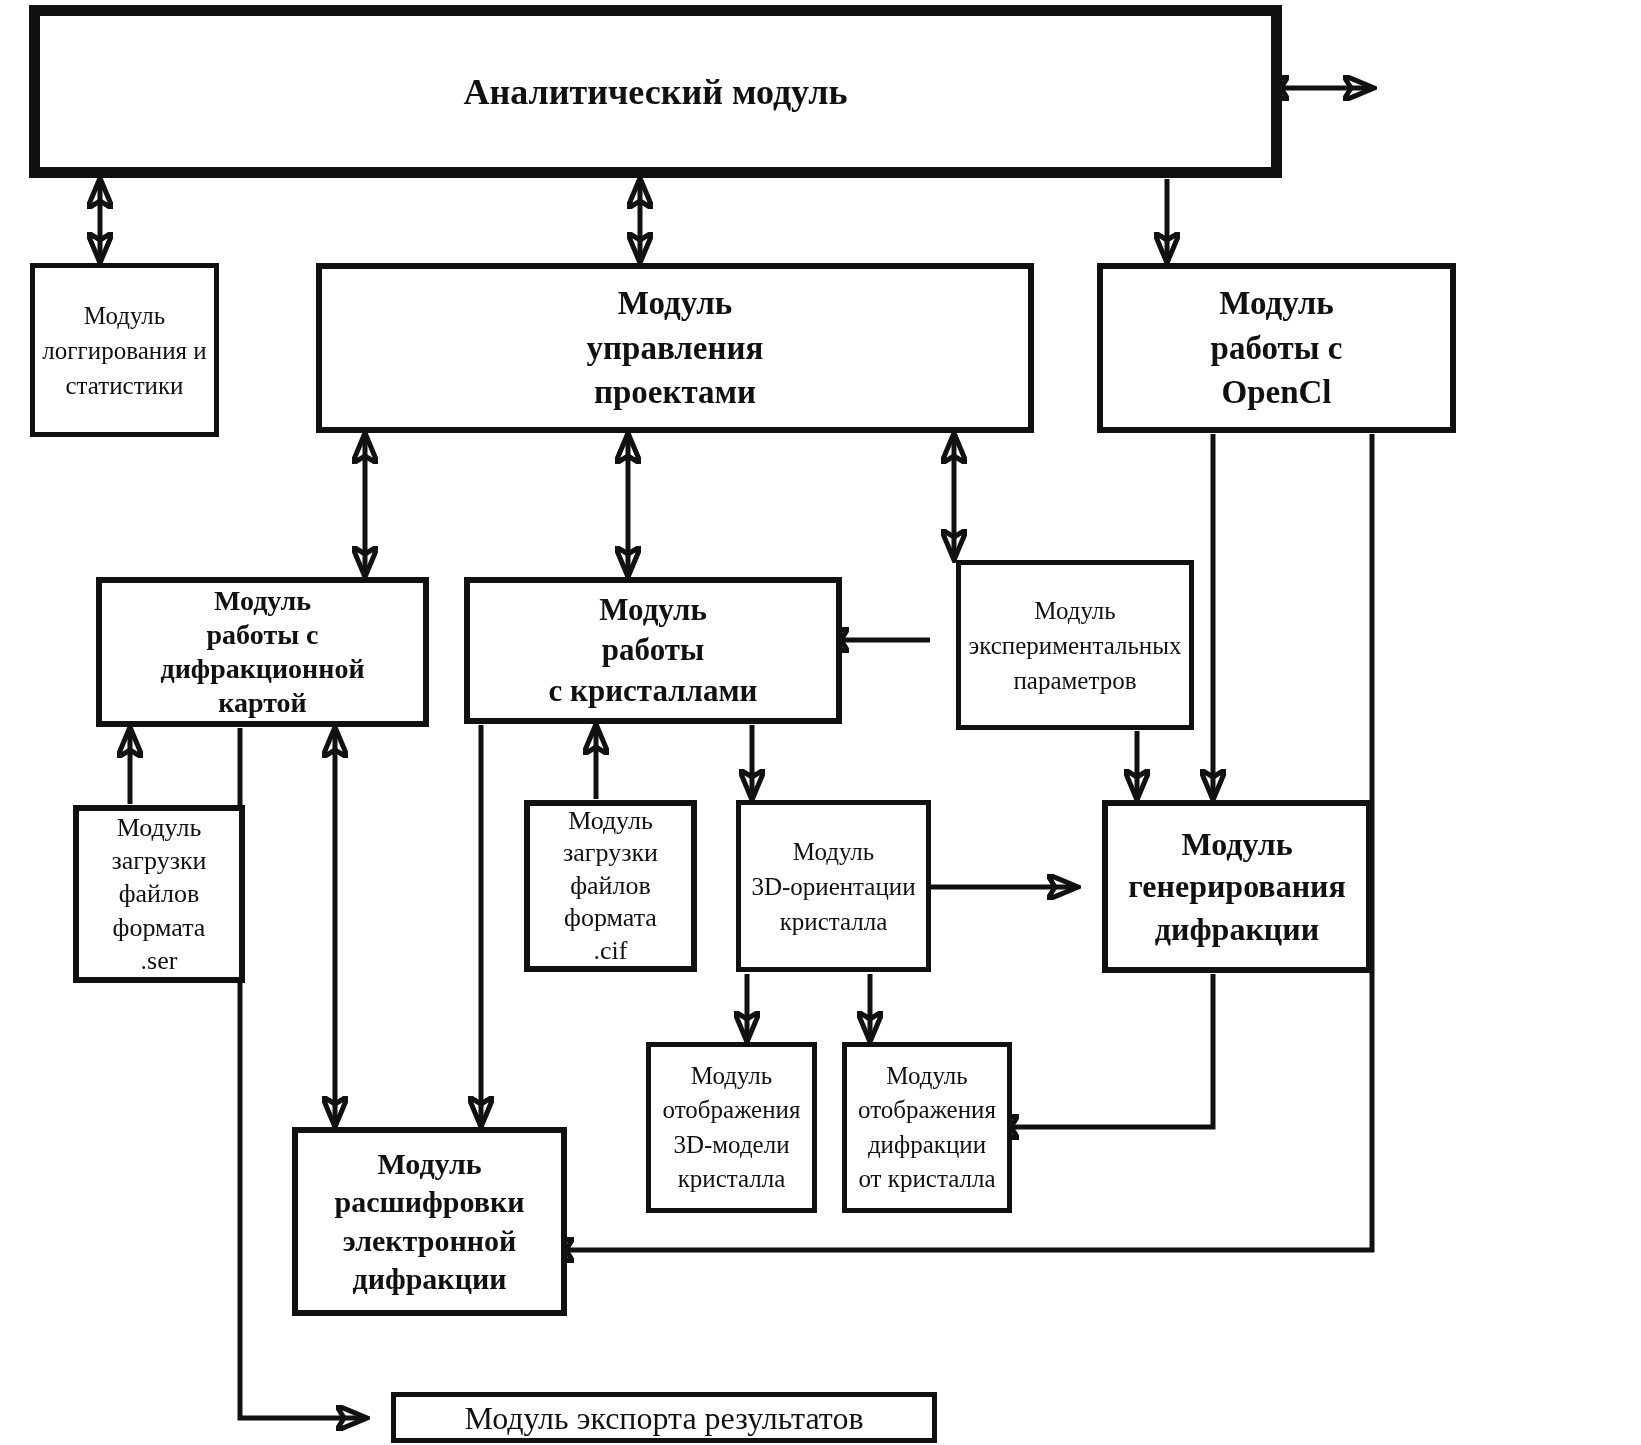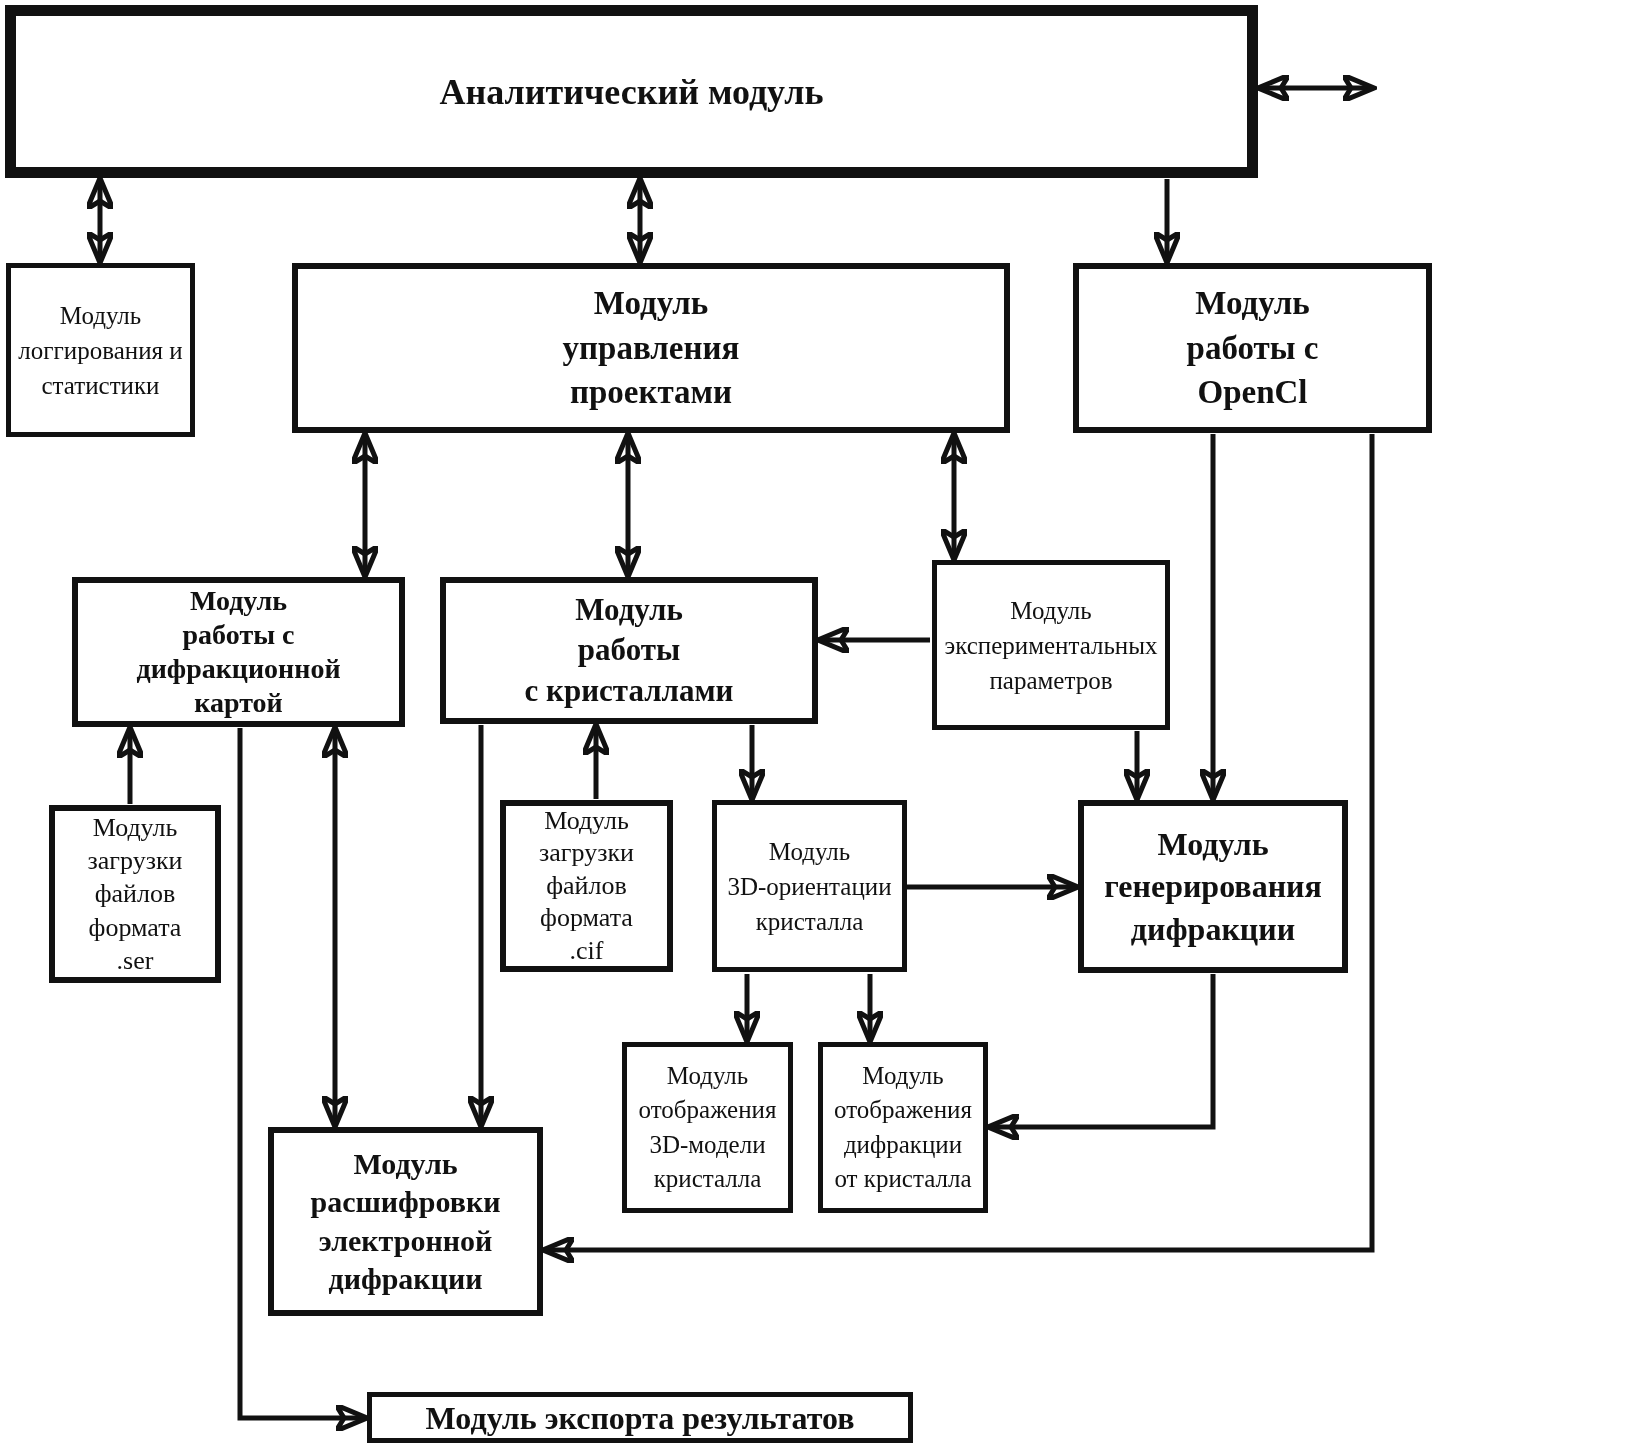--- a/index.html
+++ b/index.html
@@ -13,39 +13,40 @@
   }
   .edges{position:absolute;left:0;top:0;width:1641px;height:1445px;}
   .edges path{stroke:#111111;stroke-width:5;fill:none;}
   .node{
     position:absolute;
     box-sizing:border-box;
     background:#ffffff;
     border:5px solid #111111;
     display:flex;align-items:center;justify-content:center;
     text-align:center;
+    margin-left:24px;
   }
   .node span{white-space:pre-line;display:block;}
   
   .n-analytical{left:5px;top:5px;width:1253px;height:173px;border-width:11px;font-size:36px;font-weight:bold;}
   .n-experimental{left:1374px;top:8px;width:264px;height:167px;border-width:8px;font-size:26px;line-height:1.35;}
   .n-logging{left:6px;top:263px;width:189px;height:174px;font-size:25px;line-height:1.4;}
   .n-projects{left:292px;top:263px;width:718px;height:170px;border-width:6px;font-size:33px;font-weight:bold;line-height:1.35;}
   .n-opencl{left:1073px;top:263px;width:359px;height:170px;border-width:6px;font-size:33px;font-weight:bold;line-height:1.35;}
   .n-diffmap{left:72px;top:577px;width:333px;height:150px;border-width:6px;font-size:28px;font-weight:bold;line-height:1.22;}
   .n-crystals{left:440px;top:577px;width:378px;height:147px;border-width:6px;font-size:31px;font-weight:bold;line-height:1.3;}
   .n-expparams{left:932px;top:560px;width:238px;height:170px;font-size:25px;line-height:1.4;}
   .n-ser{left:49px;top:805px;width:172px;height:178px;border-width:6px;font-size:26px;line-height:1.27;}
   .n-cif{left:500px;top:800px;width:173px;height:172px;border-width:6px;font-size:26px;line-height:1.25;}
   .n-orient3d{left:712px;top:800px;width:195px;height:172px;font-size:25px;line-height:1.4;}
   .n-gendiff{left:1078px;top:800px;width:270px;height:173px;border-width:6px;font-size:32px;font-weight:bold;line-height:1.32;}
   .n-disp3d{left:622px;top:1042px;width:171px;height:171px;font-size:25px;line-height:1.38;}
   .n-dispdiff{left:818px;top:1042px;width:170px;height:171px;font-size:25px;line-height:1.38;}
   .n-decode{left:268px;top:1127px;width:275px;height:189px;border-width:6px;font-size:30px;font-weight:bold;line-height:1.27;}
-  .n-export{left:367px;top:1392px;width:546px;height:51px;font-size:32px;font-weight:bold;line-height:1;}
+  .n-export{left:367px;top:1392px;width:546px;height:51px;font-size:32px;font-weight:normal;line-height:1;}
 </style>
 </head>
 <body>
 
 <div class="canvas">
 
   <svg class="edges" viewBox="0 0 1641 1445" xmlns="http://www.w3.org/2000/svg" aria-hidden="true">
     <defs>
       <marker id="ah" markerUnits="userSpaceOnUse" markerWidth="34" markerHeight="26" refX="30" refY="13" orient="auto-start-reverse">
         <path d="M0,0 L31,13 L0,26 L8,13 Z" fill="#111111" stroke="none"></path>

